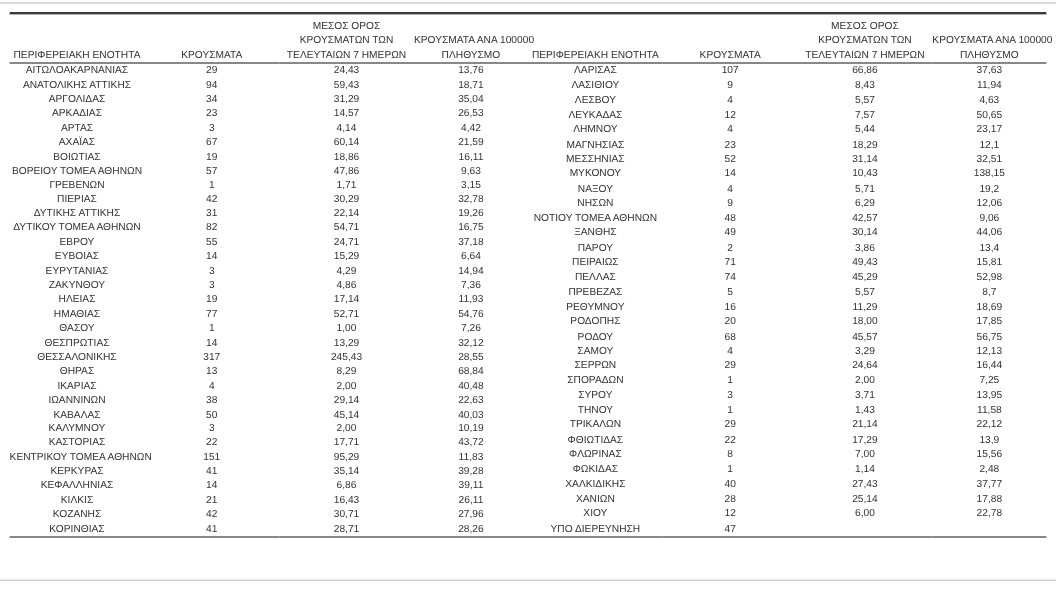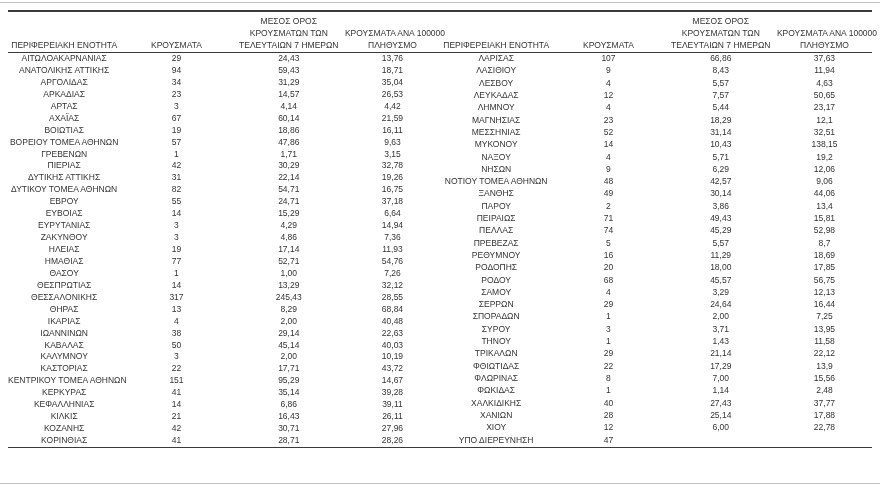--- a/index.html
+++ b/index.html
@@ -251,21 +251,21 @@
         <tr>
           <td>ΚΑΣΤΟΡΙΑΣ</td>
           <td>22</td>
           <td>17,71</td>
           <td>43,72</td>
         </tr>
         <tr>
           <td>ΚΕΝΤΡΙΚΟΥ ΤΟΜΕΑ ΑΘΗΝΩΝ</td>
           <td>151</td>
           <td>95,29</td>
-          <td>14,67</td>
+          <td>11,83</td>
         </tr>
         <tr>
           <td>ΚΕΡΚΥΡΑΣ</td>
           <td>41</td>
           <td>35,14</td>
           <td>39,28</td>
         </tr>
         <tr>
           <td>ΚΕΦΑΛΛΗΝΙΑΣ</td>
           <td>14</td>

